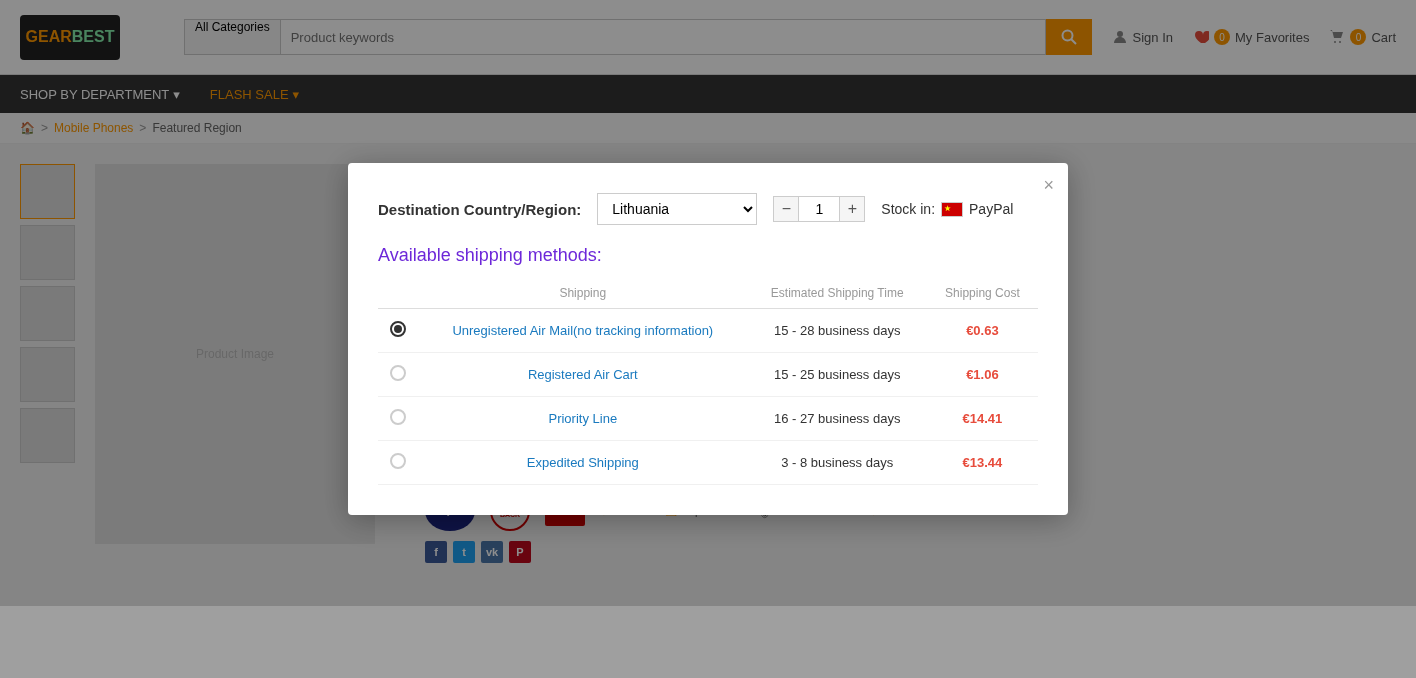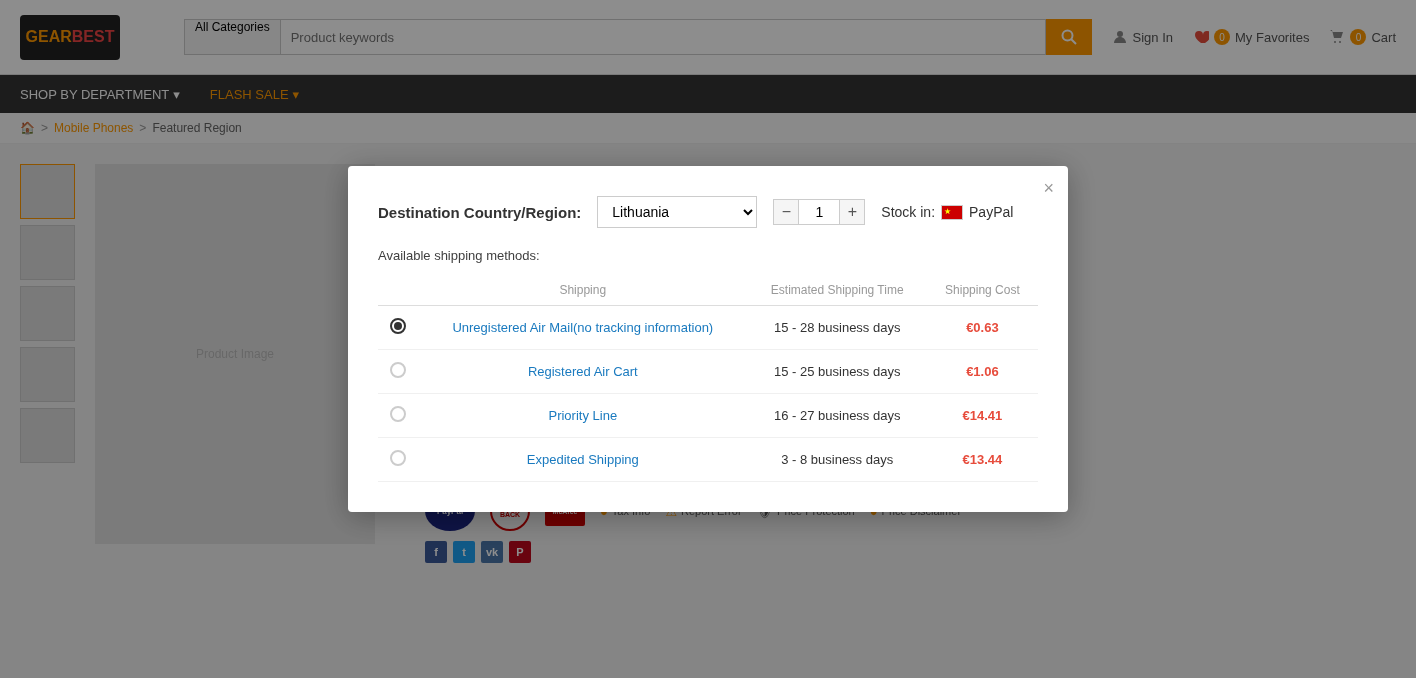--- a/index.html
+++ b/index.html
@@ -1,19 +1,19 @@
 <!DOCTYPE html>
 <html><head>
   <meta charset="utf-8">
   <style>
     * { box-sizing: border-box; margin: 0; padding: 0; }
     body { font-family: Arial, sans-serif; background: #f5f5f5; font-size: 13px; overflow: hidden; }
 
     
-    .bg-page { width: 1416px; height: 678px; position: relative; background: #f0f0f0; filter: brightness(0.85); }
+    .bg-page { width: 1416px; height: 606px; position: relative; background: #f0f0f0; filter: brightness(0.85); }
 
     
     .header { background: #fff; border-bottom: 1px solid #ddd; height: 75px; display: flex; align-items: center; padding: 0 20px; gap: 20px; }
     .logo { width: 100px; height: 45px; background: #222; border-radius: 4px; display: flex; align-items: center; justify-content: center; color: #fff; font-weight: bold; font-size: 16px; flex-shrink: 0; }
     .logo span { color: #f90; }
     .header-links { color: #f90; font-size: 11px; flex: 0 0 350px; }
     .search-bar { display: flex; flex: 1; height: 36px; padding-left: 44px; }
     .search-cat { border: 1px solid #ccc; padding: 0 10px; background: #f5f5f5; font-size: 12px; cursor: pointer; border-right: none; }
     .search-input { border: 1px solid #ccc; flex: 1; padding: 0 10px; font-size: 13px; color: #999; }
     .search-btn { width: 46px; background: #f90; border: none; cursor: pointer; display: flex; align-items: center; justify-content: center; }
@@ -49,21 +49,21 @@
     .modal-header { display: flex; align-items: center; gap: 16px; margin-bottom: 20px; flex-wrap: wrap; }
     .dest-label { font-size: 15px; font-weight: bold; color: #333; white-space: nowrap; }
     .country-select { border: 1px solid #ccc; padding: 6px 10px; font-size: 14px; min-width: 160px; background: #fff; cursor: pointer; }
     .qty-control { display: flex; align-items: center; gap: 0; }
     .qty-btn { width: 26px; height: 26px; border: 1px solid #ccc; background: #f5f5f5; cursor: pointer; display: flex; align-items: center; justify-content: center; font-size: 16px; color: #555; }
     .qty-input { width: 40px; height: 26px; border: 1px solid #ccc; border-left: none; border-right: none; text-align: center; font-size: 14px; }
     .stock-label { font-size: 14px; color: #333; display: flex; align-items: center; gap: 6px; }
     .china-flag { width: 22px; height: 15px; background: #c00; border: 1px solid #ccc; position: relative; overflow: hidden; }
     .china-flag::before { content: '★'; position: absolute; top: 1px; left: 2px; color: #ff0; font-size: 8px; }
 
-    .avail-label { font-size: 13px; color: #404040; margin-bottom: 12px; }
+    .avail-label { font-size: 18px; color: #6d28d9; margin-bottom: 12px; }
 
     .shipping-table { width: 100%; border-collapse: collapse; }
     .shipping-table thead tr { border-bottom: 1px solid #ddd; }
     .shipping-table th { padding: 8px 10px; font-size: 12px; color: #999; font-weight: normal; text-align: center; }
     .shipping-table th:first-child { text-align: left; }
     .shipping-table td { padding: 12px 10px; font-size: 13px; text-align: center; border-bottom: 1px solid #f0f0f0; }
     .shipping-table td:first-child { width: 40px; }
     .shipping-method { color: #1a7abf; cursor: pointer; }
     .shipping-time { color: #333; }
     .shipping-cost { color: #e74c3c; font-weight: bold; }
@@ -74,21 +74,21 @@
     .note-text a { color: #1a7abf; }
   </style>
 </head>
 <body>
 
 <div class="bg-page">
 
   <div class="header">
     <div class="logo">
       <span>GEAR</span>
-        <span style="color:#ef4444">BEST</span>
+        <span style="color:#86efac">BEST</span>
     </div>
     <div class="search-bar">
       <div class="search-cat">All Categories</div>
       <input class="search-input" type="text" placeholder="Product keywords" style="">
       <button class="search-btn">
         <svg width="18" height="18" viewBox="0 0 18 18" fill="none">
             <circle cx="7.5" cy="7.5" r="5" stroke="white" stroke-width="2"></circle>
             <line x1="11" y1="11" x2="16" y2="16" stroke="white" stroke-width="2"></line>
           </svg>
       </button>

